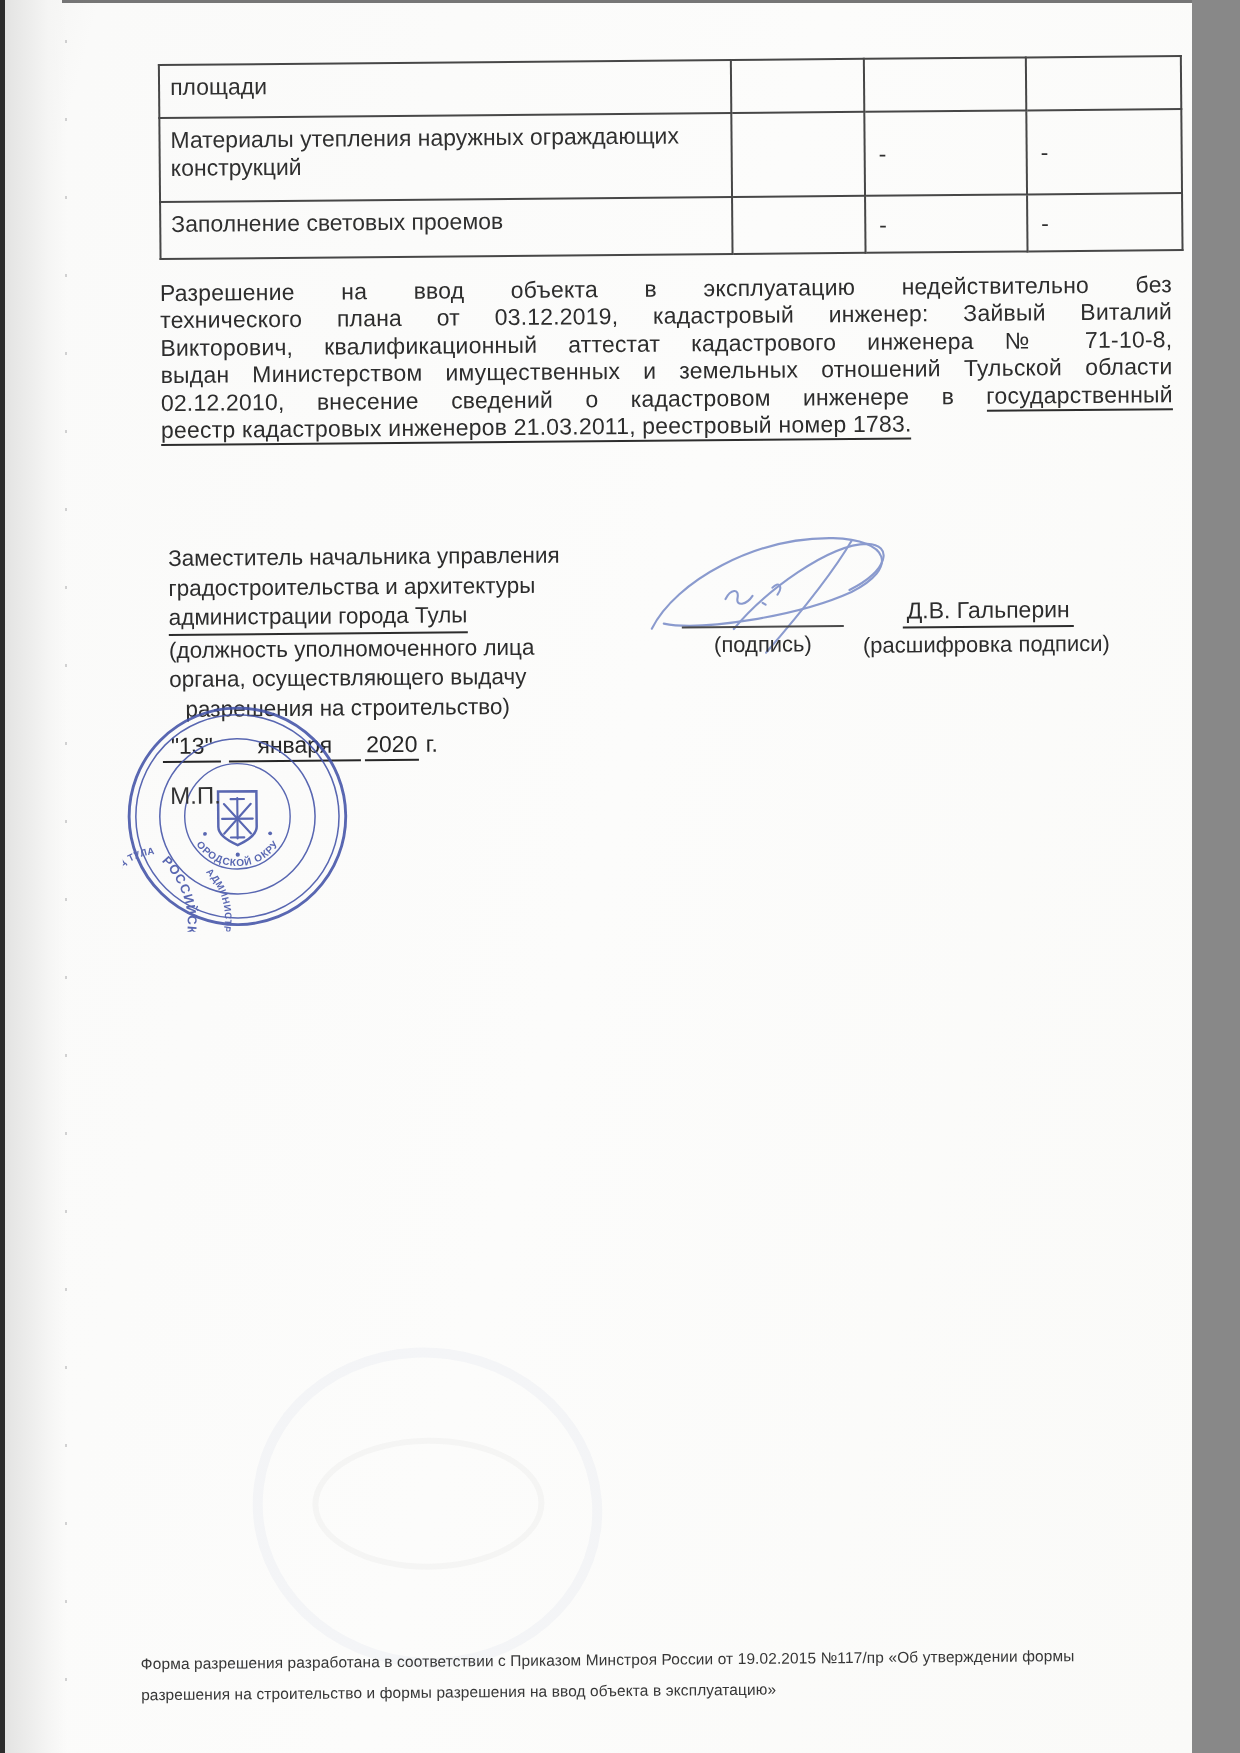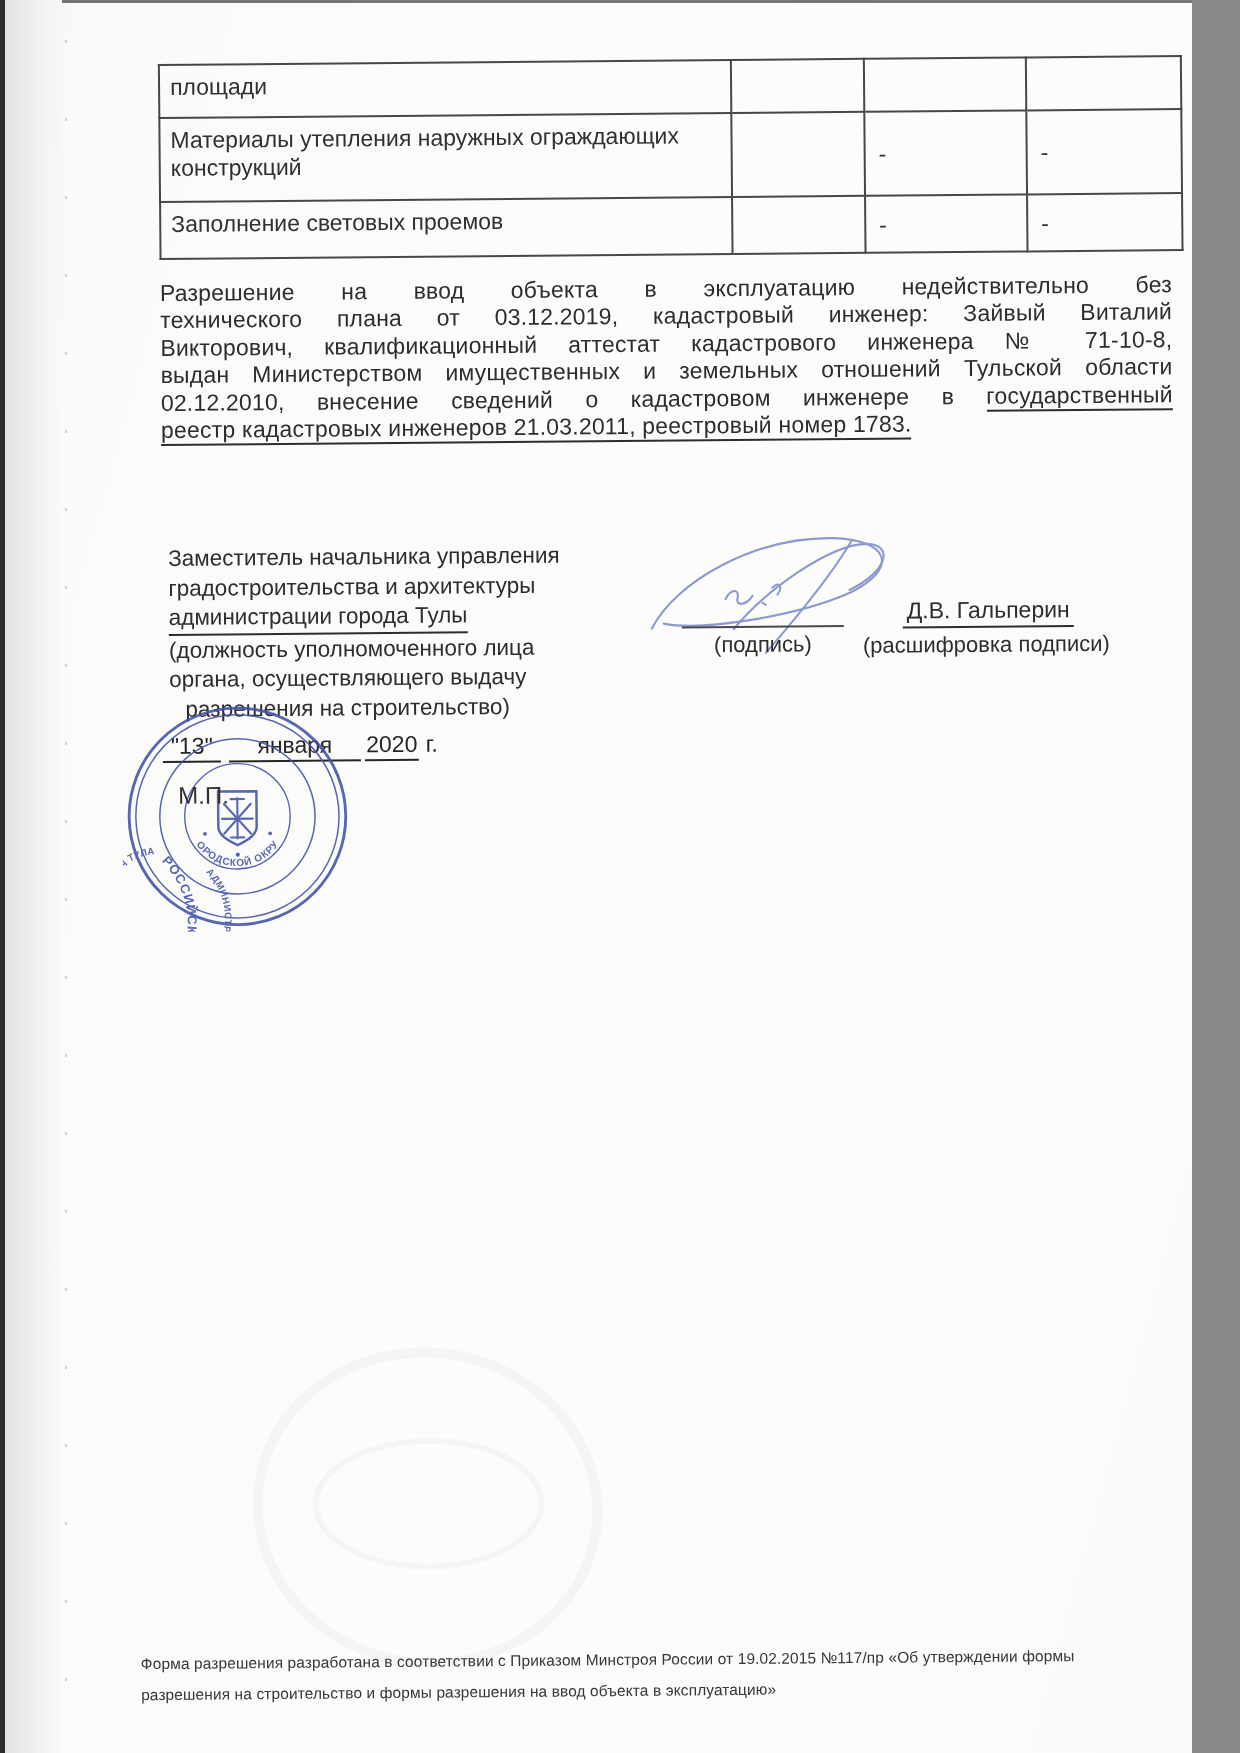--- a/index.html
+++ b/index.html
@@ -39,21 +39,21 @@
   .sig-name{position:absolute;left:898px;top:604px;font-size:23px;color:#2d2d2d;
     border-bottom:2px solid #2d2d2d;padding:0 4px 2px 4px;}
   .sig-name-cap{position:absolute;left:858px;top:639px;font-size:22px;color:#2d2d2d;}
   
   .dateline{position:absolute;left:157px;top:733px;font-size:23px;color:#262626;display:flex;align-items:baseline;}
   .dl-u{border-bottom:2px solid #262626;padding-bottom:1px;text-align:center;}
   .dl-day{min-width:58px;}
   .dl-month{min-width:132px;margin-left:8px;}
   .dl-year{min-width:54px;margin-left:4px;}
   .dl-era{margin-left:7px;}
-  .mp{position:absolute;left:172px;top:782px;font-size:24px;color:#333;z-index:3;}
+  .mp{position:absolute;left:164px;top:782px;font-size:24px;color:#333;z-index:3;}
   
   .stamp{position:absolute;left:116px;top:702px;opacity:.88;z-index:2;}
   
   .ghost{position:absolute;left:240px;top:1350px;width:330px;height:300px;border-radius:50%;
     border:10px solid rgba(95,110,170,.05);transform:rotate(8deg);}
   .smudge{position:absolute;left:300px;top:1440px;width:220px;height:120px;border-radius:50%;
     border:6px solid rgba(120,120,125,.05);}
   
   .footnote{position:absolute;left:127px;top:1648px;width:960px;font-size:15.5px;
     line-height:31px;color:#373737;letter-spacing:.1px;}

